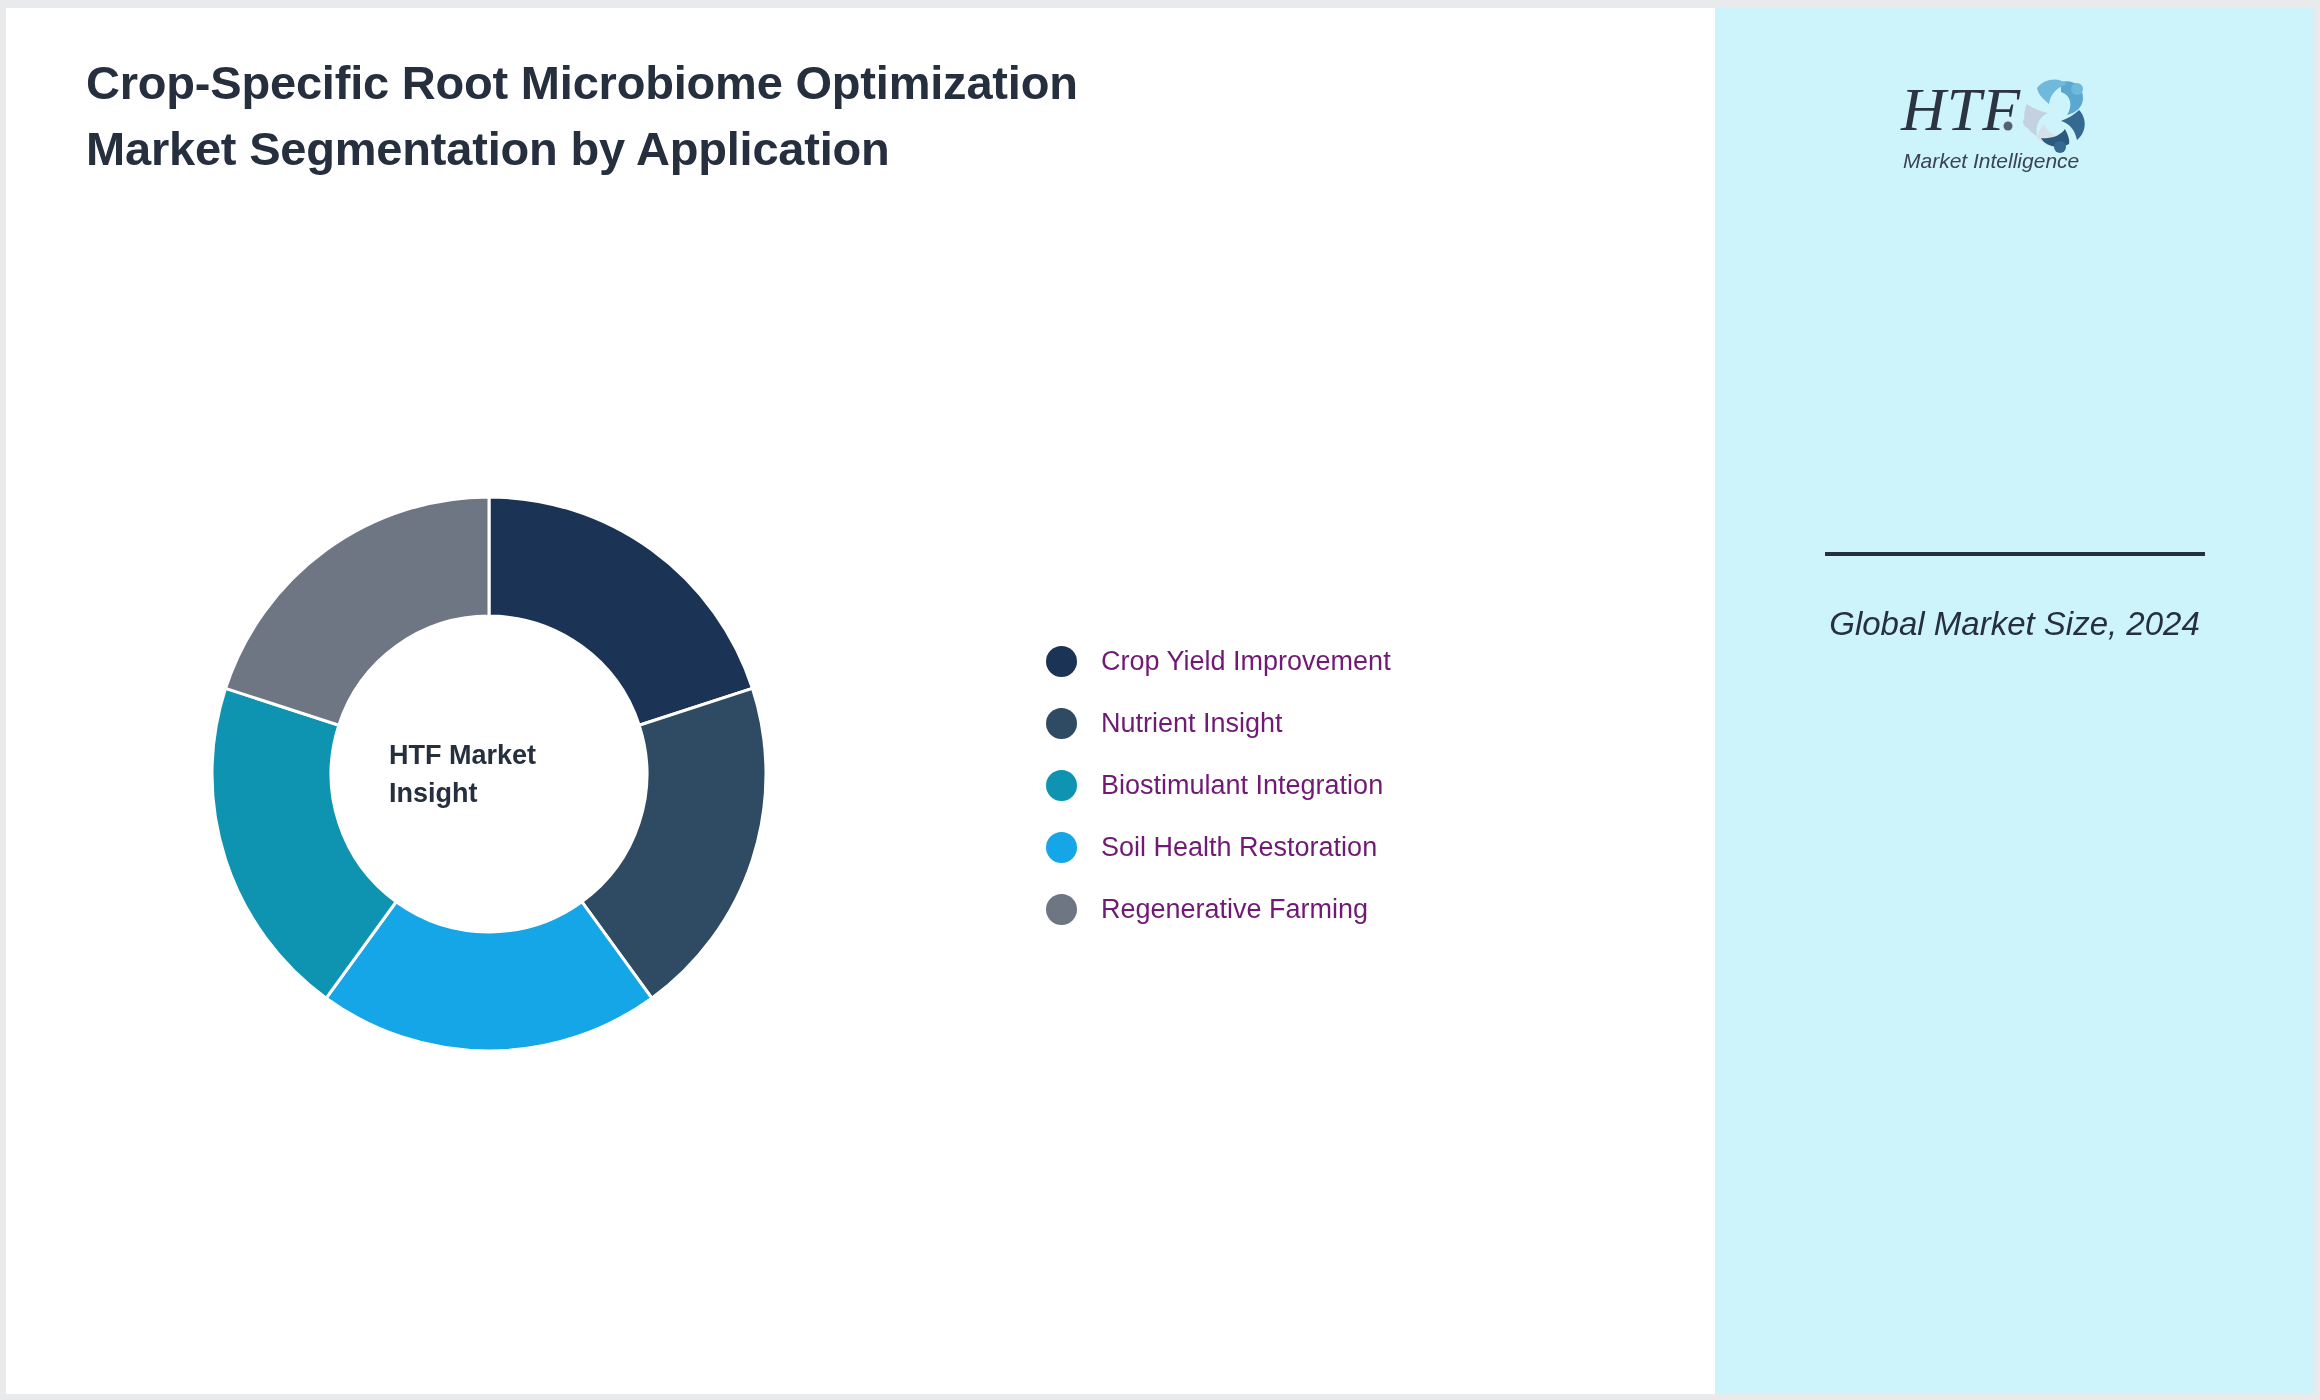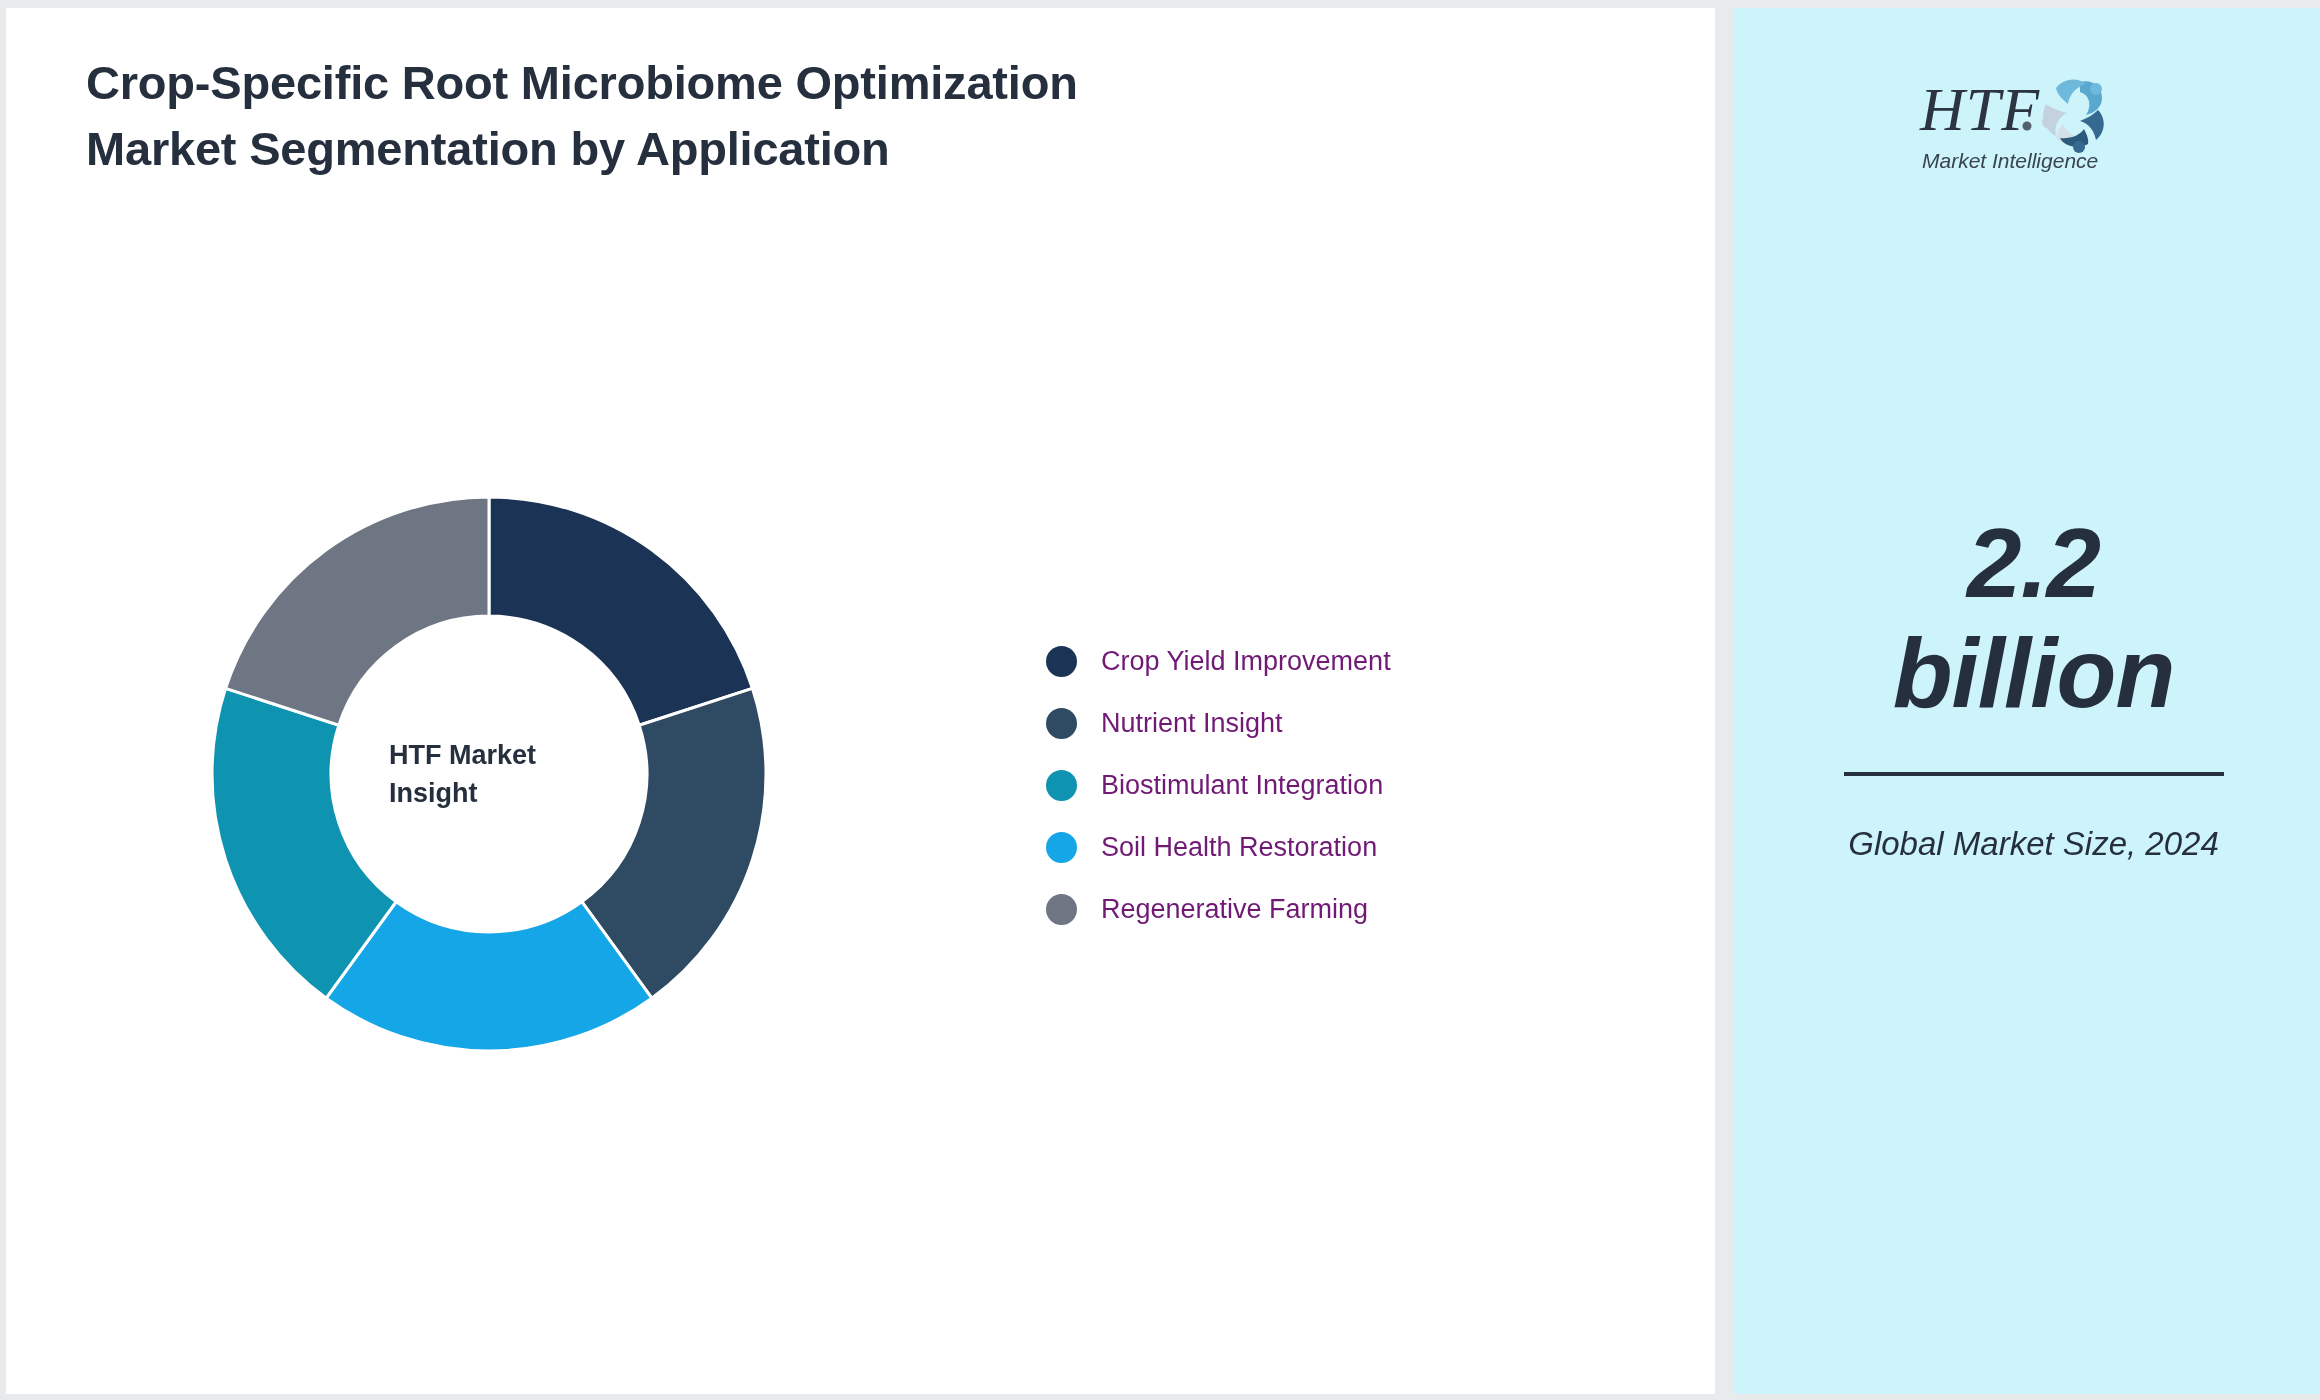--- a/index.html
+++ b/index.html
@@ -10,21 +10,20 @@
     font-family:"Liberation Sans", sans-serif;
     overflow:hidden;
   }
   .slide {
     position:absolute;
     left:0; top:0;
     width:2320px; height:1400px;
     background:#e9eaec;
     display:flex;
     padding:8px 6px 6px 6px;
-    gap:19px;
   }
   .left-panel {
     position:relative;
     width:1709px;
     height:1386px;
     background:#ffffff;
     flex:none;
   }
   .right-panel {
     position:relative;
@@ -214,20 +213,19 @@
           <path d="M62 34 C70 42 70 56 60 64 C58 54 52 47 44 45 C52 42 58 38 62 34 Z" fill="#35698f"></path>
           <path d="M52 68 C42 74 28 70 24 62 C34 63 43 60 48 53 C51 59 53 64 52 68 Z" fill="#2c5a7d"></path>
           <circle cx="43" cy="71" r="6" fill="#35698f"></circle>
         </g>
 
         <text x="8" y="100" font-family="'Liberation Sans', sans-serif" font-size="21" fill="#3a4350">Market Intelligence</text>
       </svg>
     </div>
 
     <div class="stat-block">
-      <div class="stat-value">2.2 billion</div>
       <div class="stat-rule"></div>
       <div class="stat-caption">Global Market Size, 2024</div>
     </div>
 
   </div>
 
 </div>
 
 </body></html>

